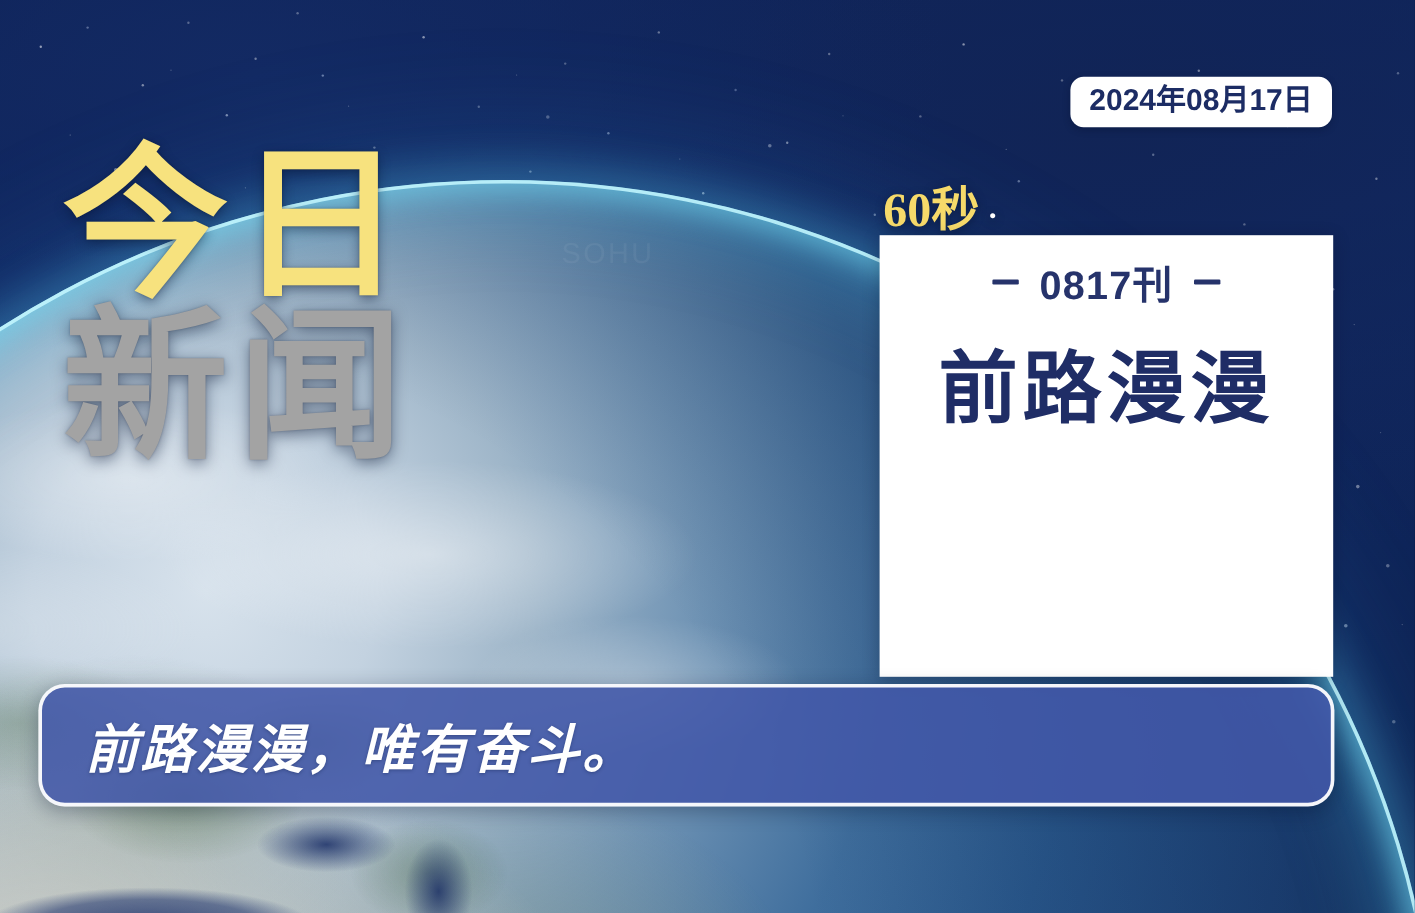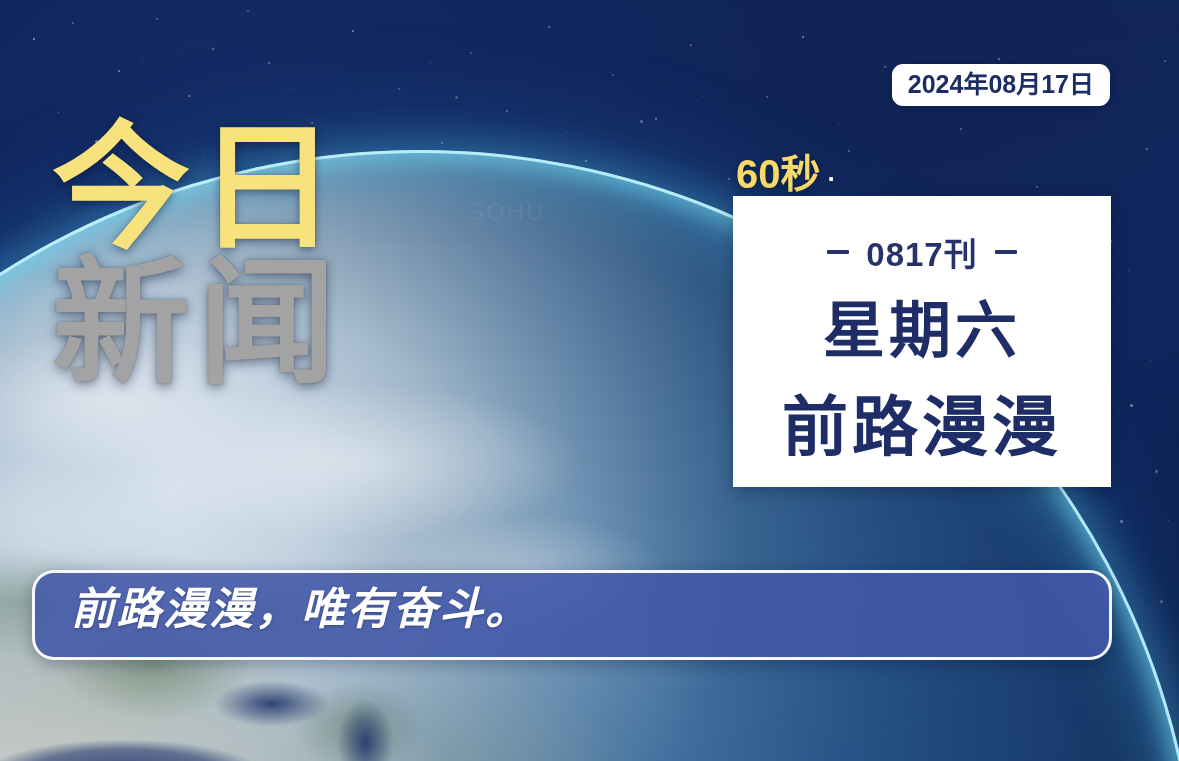--- a/index.html
+++ b/index.html
@@ -261,20 +261,21 @@
   .tagline {
     position:absolute;
     left:736px;
     top:142px;
     z-index:7;
     display:flex;
     align-items:baseline;
     gap:5px;
     white-space:nowrap;
     text-shadow:0 2px 7px rgba(6,18,46,.55);
+    font-family:Liberation Serif, serif;
   }
   .tag-60 {
     color:#f6da6a;
     font-size:40px;
     font-weight:700;
     letter-spacing:0;
   }
   .tag-dot {
     color:#ffffff;
     font-size:26px;
@@ -287,28 +288,28 @@
     font-weight:700;
     letter-spacing:1px;
   }
 
   
   .info-card {
     position:absolute;
     left:733px;
     top:196px;
     width:378px;
-    height:291px;
+    height:368px;
     background:#ffffff;
     z-index:7;
     display:flex;
     flex-direction:column;
     align-items:center;
     justify-content:flex-start;
-    padding-top:30px;
+    padding-top:13px;
     box-shadow:0 3px 14px rgba(4,14,40,.32);
   }
   .issue-row {
     display:flex;
     align-items:center;
     justify-content:center;
     gap:17px;
     color:#26336b;
     font-size:33px;
     font-weight:700;
@@ -341,26 +342,26 @@
     margin-top:32px;
     white-space:nowrap;
   }
 
   
   .quote-bar {
     position:absolute;
     left:32px;
     top:570px;
     width:1080px;
-    height:90px;
+    height:102px;
     border-radius:22px;
     background:rgba(66,88,168,.88);
     border:3px solid rgba(255,255,255,.95);
     display:flex;
-    align-items:flex-start;
+    align-items:center;
     z-index:7;
     box-shadow:0 4px 16px rgba(4,14,40,.30);
   }
   .quote-text {
     color:#ffffff;
     font-size:44px;
     font-weight:700;
     font-style:italic;
     letter-spacing:2px;
     padding-left:36px;
@@ -417,21 +418,20 @@
     <span class="tag-60">60秒</span>
     <span class="tag-dot">·</span>
   </div>
 
   <div class="info-card">
     <div class="issue-row">
       <span class="issue-dash"></span>
       <span>0817刊</span>
       <span class="issue-dash"></span>
     </div>
-    <div class="weekday">星期六</div>
     <div class="lunar">前路漫漫</div>
   </div>
 
   <div class="quote-bar">
     <span class="quote-text">前路漫漫，唯有奋斗。</span>
   </div>
 
 </div>
 
 </body></html>

